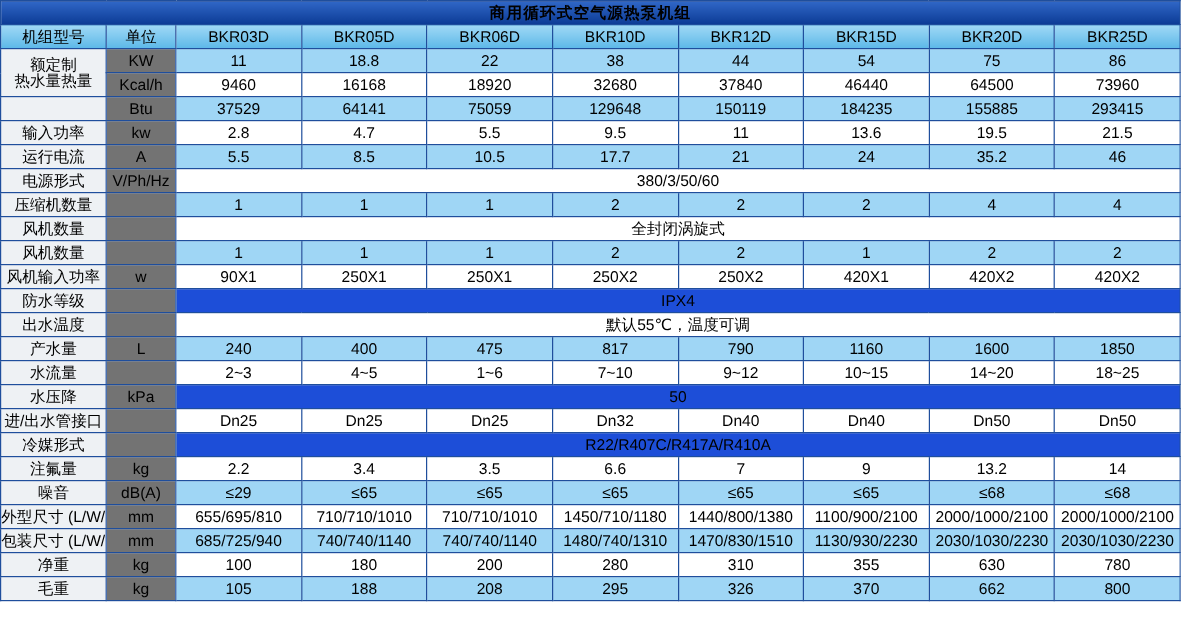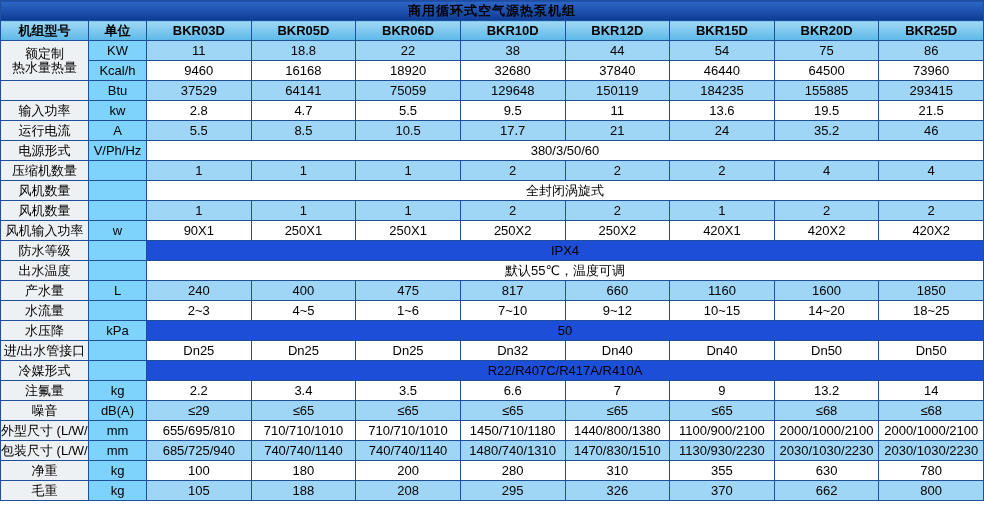--- a/index.html
+++ b/index.html
@@ -31,36 +31,36 @@
     background:linear-gradient(#2f66c6,#0c3b95);
     color:#ffffff;
     font-size:15px;
     font-weight:bold;
     height:22px;
     letter-spacing:1px;
   }
   .head-row td{
     background:#7ec8f0;
     background:linear-gradient(#9fd8f5,#5cb8e8);
-    font-weight:bold;
+    font-weight:normal;
     font-size:14px;
     color:#0a2d63;
     height:23px;
   }
   .head-row td.h-model{
     font-size:13px;
   }
   td.lbl{
     background:#eef1f4;
     font-size:13px;
     color:#000;
     font-weight:normal;
   }
   td.unit{
-    background:#7dd3fc;
+    background:#737373;
     font-size:12px;
   }
   td.val{
     background:#ffffff;
     font-size:13px;
   }
   td.val.alt{
     background:#9fd6f5;
   }
   td.span-val{
@@ -238,21 +238,21 @@
       <td class="span-val" colspan="8">默认55℃，温度可调</td>
     </tr>
 
     <tr>
       <td class="lbl">产水量</td>
       <td class="unit">L</td>
       <td class="val alt">240</td>
       <td class="val alt">400</td>
       <td class="val alt">475</td>
       <td class="val alt">817</td>
-      <td class="val alt">660</td>
+      <td class="val alt">790</td>
       <td class="val alt">1160</td>
       <td class="val alt">1600</td>
       <td class="val alt">1850</td>
     </tr>
 
     <tr>
       <td class="lbl">水流量</td>
       <td class="unit"></td>
       <td class="val">2~3</td>
       <td class="val">4~5</td>

